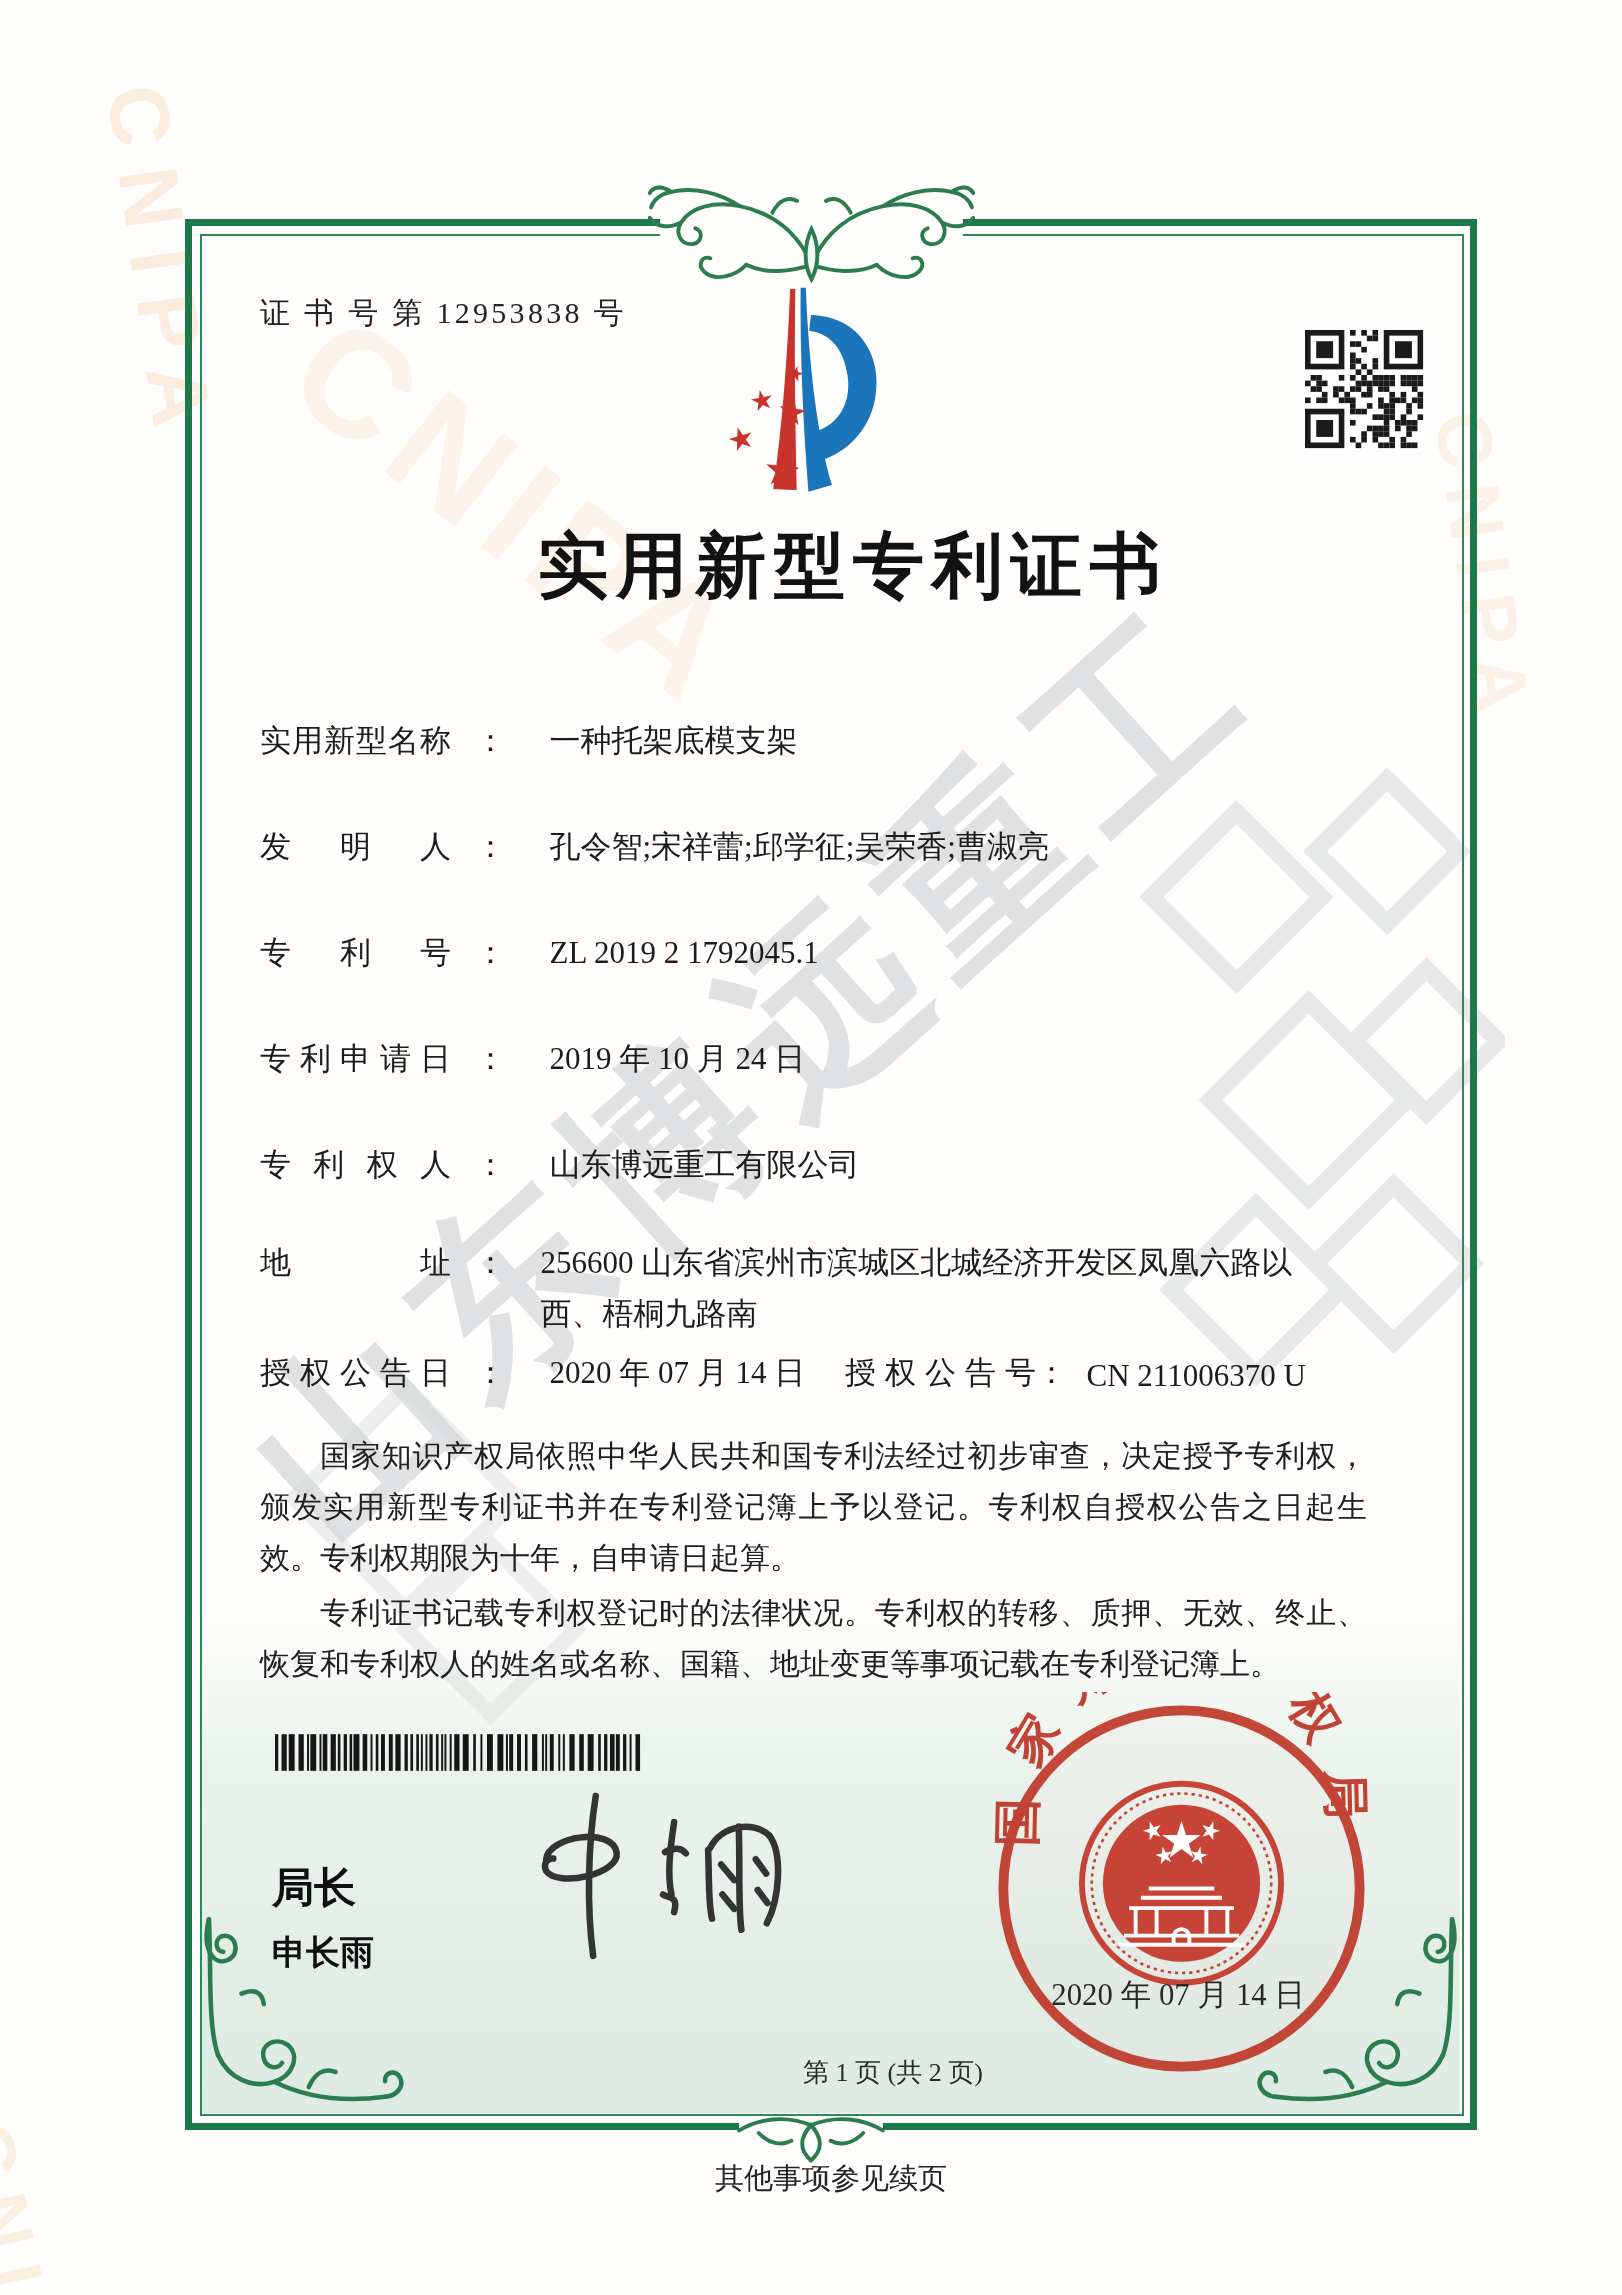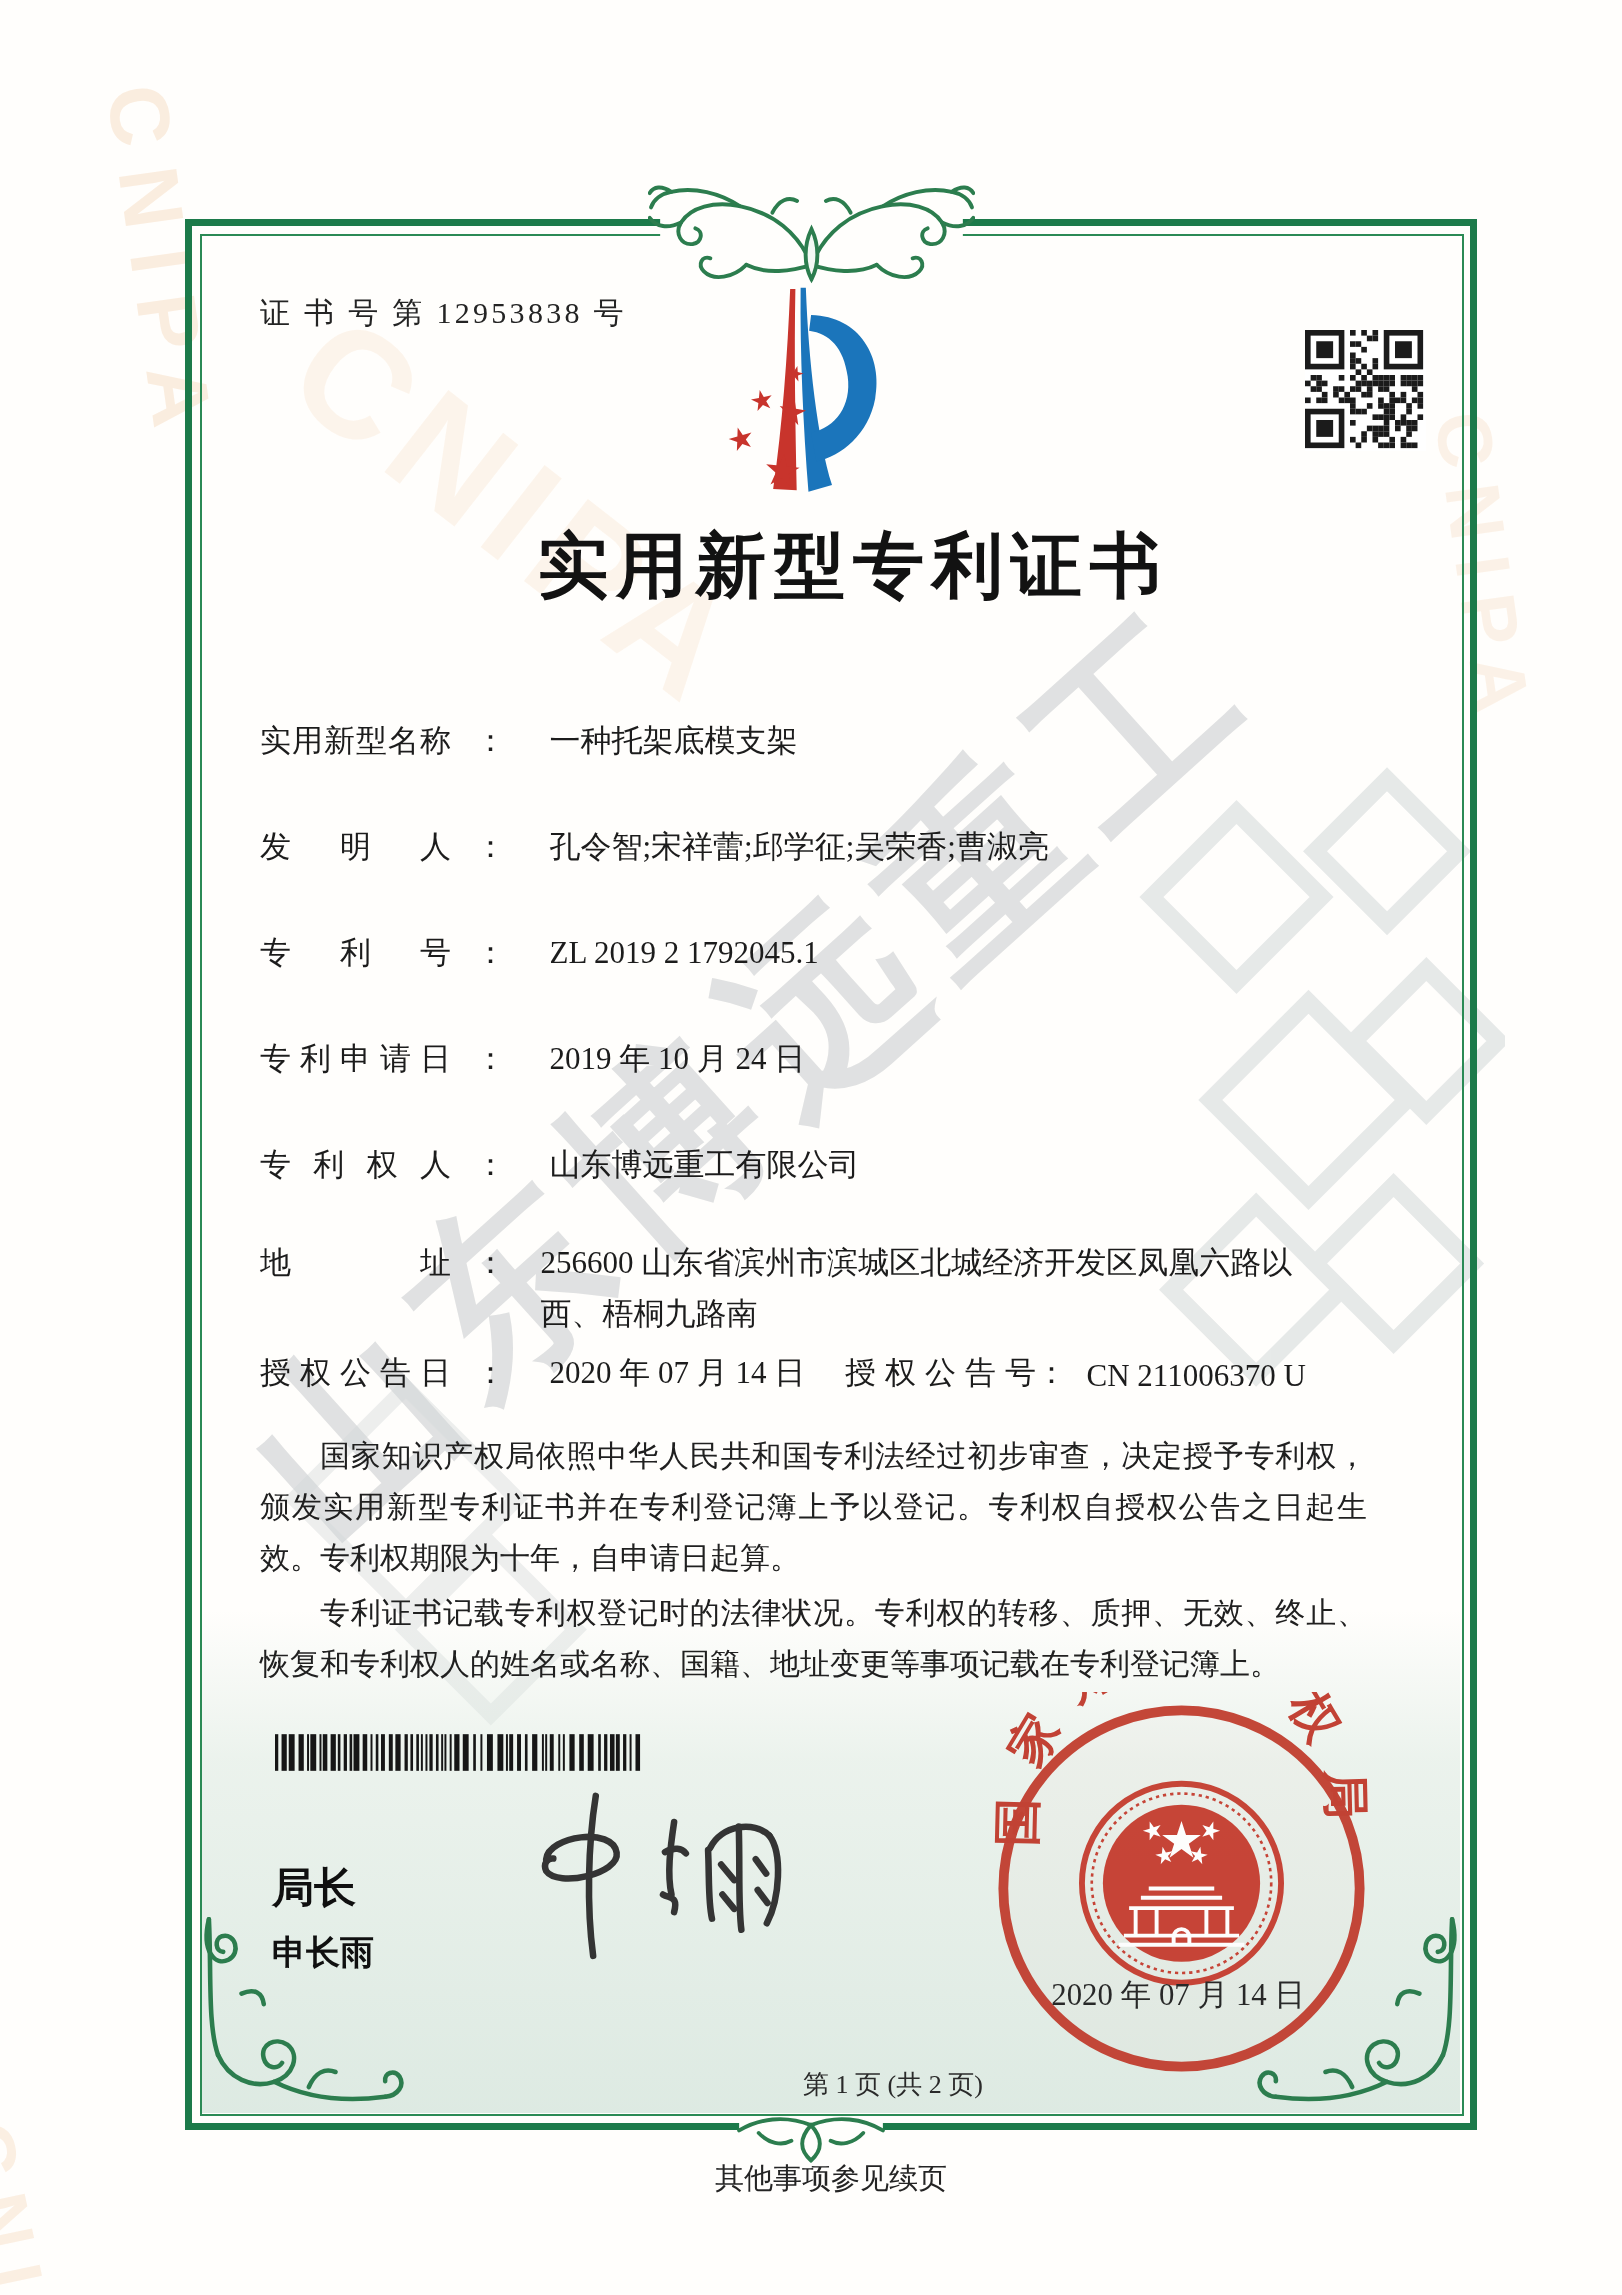--- a/index.html
+++ b/index.html
@@ -42,21 +42,21 @@
   .grant2{position:absolute;left:585px;top:0;display:flex;align-items:flex-end;}
   .para{position:absolute;left:260px;width:1107px;font-size:30px;line-height:51px;
         text-align:justify;text-indent:60px;color:#202020;}
   .barcode{position:absolute;left:275px;top:1734px;}
   .sig-title{position:absolute;left:272px;top:1860px;font-family:"Liberation Sans","DejaVu Sans",sans-serif;
         font-weight:bold;font-size:42px;color:#101010;}
   .sig-name{position:absolute;left:272px;top:1930px;font-family:"Liberation Sans","DejaVu Sans",sans-serif;
         font-weight:bold;font-size:34px;color:#101010;}
   .signature{position:absolute;left:478px;top:1760px;}
   .seal{position:absolute;left:985px;top:1692px;}
-  .page-info{position:absolute;left:185px;width:1416px;top:2055px;text-align:center;font-size:26px;color:#2a2a2a;margin-top:12px;}
+  .page-info{position:absolute;left:185px;width:1416px;top:2055px;text-align:center;font-size:26px;color:#2a2a2a;}
   .cont-note{position:absolute;left:185px;width:1292px;top:2159px;text-align:center;font-size:29px;color:#242424;}
 </style>
 </head>
 <body>
 
 <div id="page">
 
   <div class="wm-company">山东博远重工</div>
   <div class="wm-orange wm-o1">CNIPA</div>
   <div class="wm-orange wm-o2">CNIPA</div>

